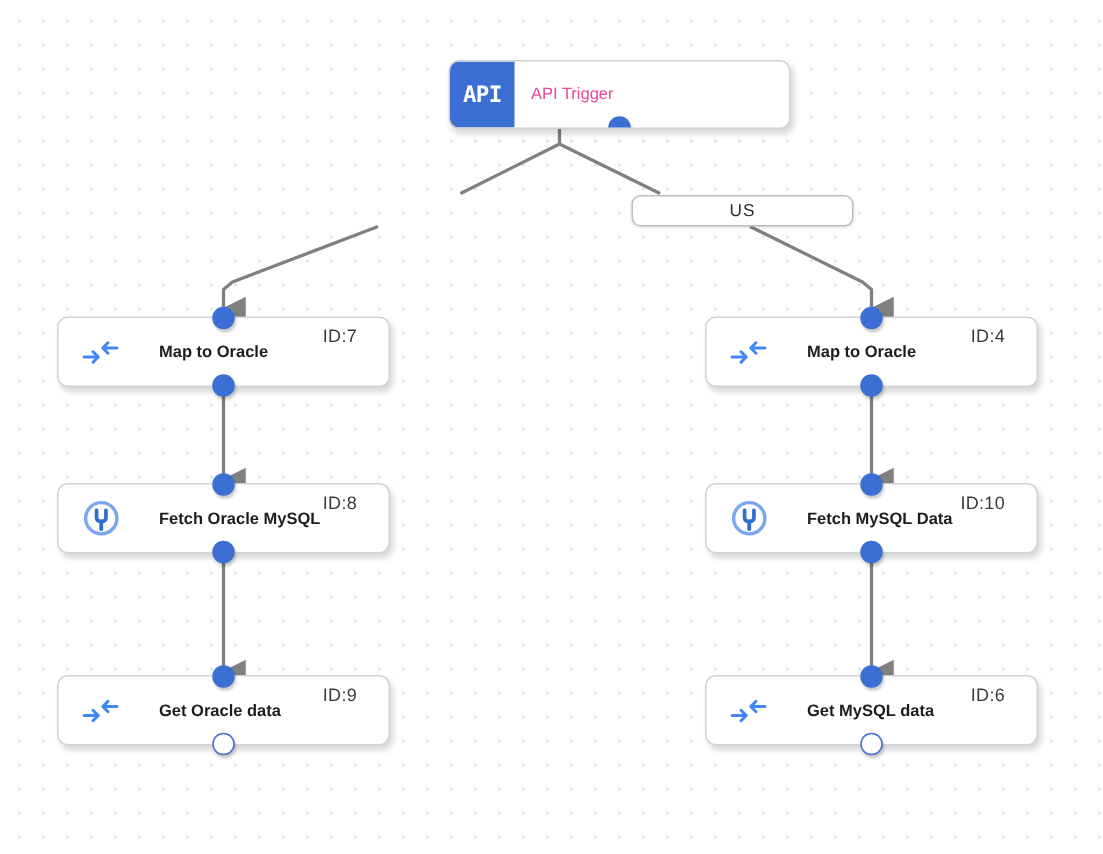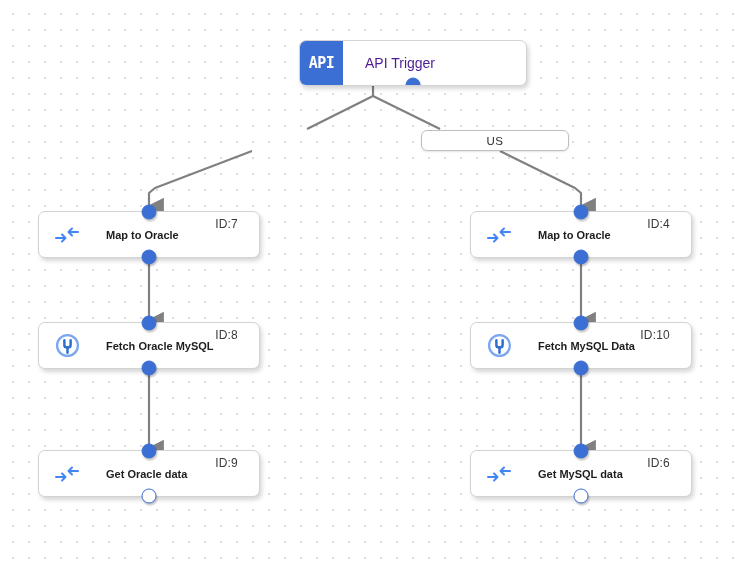--- a/index.html
+++ b/index.html
@@ -63,23 +63,23 @@
     flex: 0 0 auto;
   }
   .trigger-icon-box .api-text {
     color: #ffffff;
     font-family: "DejaVu Sans Mono", monospace;
     font-size: 15px;
     font-weight: bold;
     letter-spacing: -0.5px;
   }
   .trigger-label {
-    font-size: 14px;
-    color: #4c1d95;
-    padding-left: 22px;
+    font-size: 11px;
+    color: #ec4899;
+    padding-left: 11px;
   }
 
   
   .step-node {
     padding: 0 10px;
   }
   .node-icon {
     width: 30px;
     height: 26px;
     flex: 0 0 auto;

